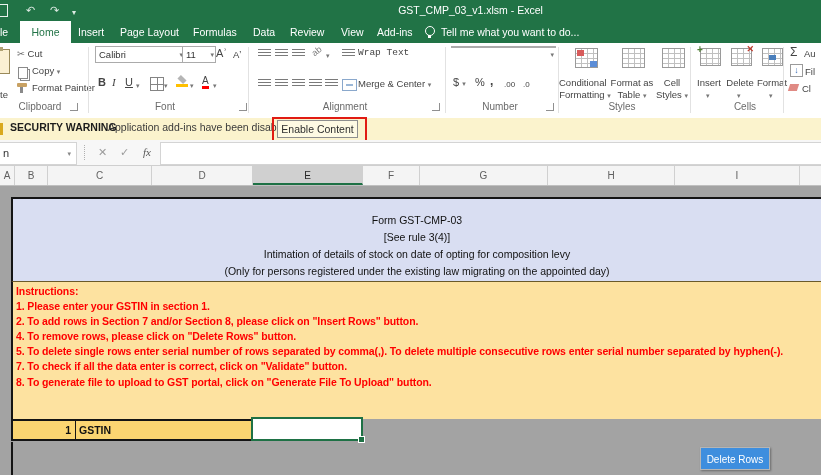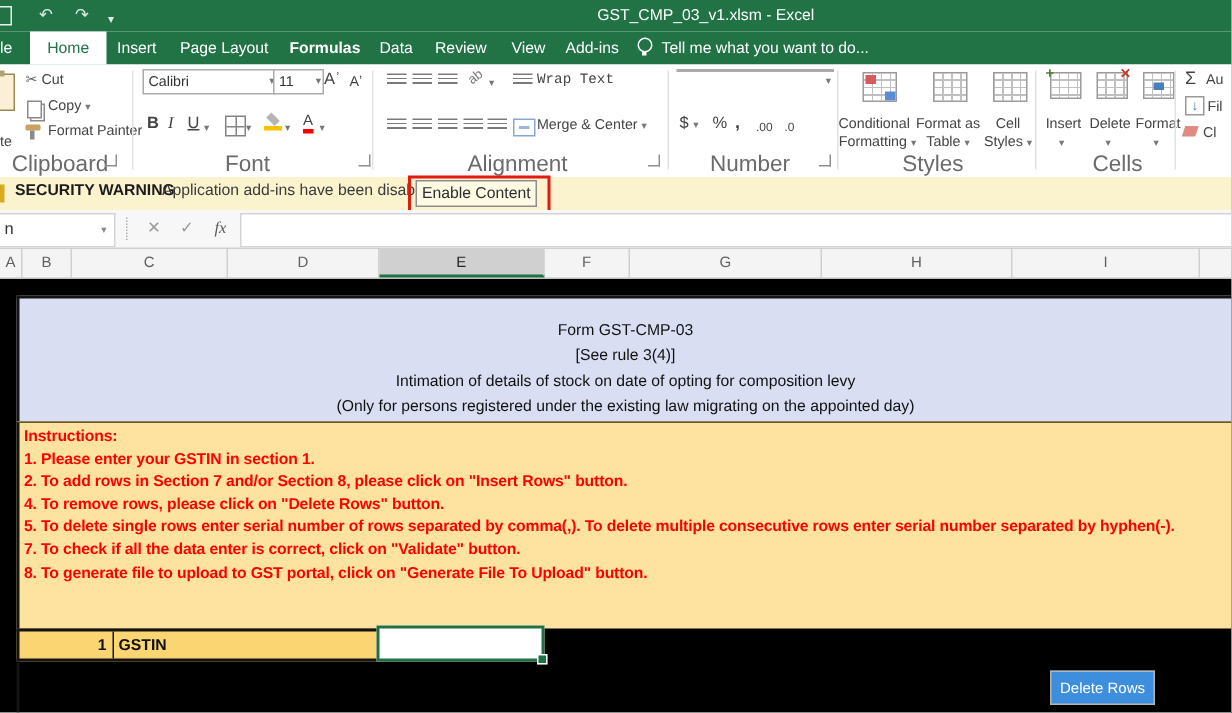--- a/index.html
+++ b/index.html
@@ -17,21 +17,21 @@
   .tab{position:absolute;top:0;height:22px;line-height:22px;font-size:10.5px;color:#fff;cursor:default;}
   .tab.active{background:#fff;color:#217346;text-align:center;}
   .tellme{position:absolute;left:425px;top:0;height:22px;line-height:22px;color:#fff;font-size:10.5px;}
   .bulb{display:inline-block;width:8px;height:8px;border:1px solid #fff;border-radius:50%;
         position:relative;margin-right:6px;top:0px;}
   .bulb:after{content:"";position:absolute;left:2px;top:8px;width:3px;height:3px;background:#fff;}
   
   .ribbon{position:absolute;left:0;top:43px;width:821px;height:75px;background:#fff;
           border-bottom:1px solid #d8d8d8;font-size:9.5px;color:#444;}
   .ri{position:absolute;white-space:nowrap;color:#444;font-size:9.5px;line-height:13px;}
-  .glabel{position:absolute;top:58px;text-align:center;color:#6a6a6a;font-size:15px;}
+  .glabel{position:absolute;top:58px;text-align:center;color:#6a6a6a;font-size:10px;}
   .gdiv{position:absolute;top:4px;height:66px;width:1px;background:#e2e2e2;}
   .launcher{position:absolute;top:60px;width:7px;height:7px;border-left:1px solid #909090;
             border-top:1px solid #909090;transform:rotate(180deg);}
   .combo{position:absolute;border:1px solid #ababab;background:#fff;font-size:9.5px;color:#333;
          line-height:15px;padding:0 3px;}
   .combo .dd{position:absolute;right:1px;top:0;color:#777;font-size:7px;line-height:15px;}
   .dda{color:#777;font-size:7px;}
   .al{position:absolute;width:13px;height:9px;
       background:repeating-linear-gradient(to bottom,#7a7a7a 0 1px,transparent 1px 3px);}
   .mi{position:absolute;width:13px;height:10px;border:1px solid #8aa8cc;
@@ -80,21 +80,21 @@
         border:1px solid #d4d4d4;border-right:none;}
   .fbtn{position:absolute;top:2px;height:21px;line-height:20px;font-size:11px;color:#9b9b9b;}
   .dots{position:absolute;left:84px;top:5px;height:15px;border-left:1px dotted #b0b0b0;}
   
   .colheads{position:absolute;left:0;top:166px;width:821px;height:19px;background:#f4f4f4;
         border-bottom:1px solid #bfbfbf;font-size:10px;color:#606060;}
   .ch{position:absolute;top:0;height:19px;line-height:19px;text-align:center;
         border-right:1px solid #d0d0d0;box-sizing:border-box;}
   .ch.sel{background:#d0d0d0;color:#262626;border-bottom:2px solid #1e7145;}
   
-  .sheet{position:absolute;left:0;top:186px;width:821px;height:289px;background:#000000;}
+  .sheet{position:absolute;left:0;top:186px;width:821px;height:289px;background:#a3a3a3;}
   .formhead{position:absolute;left:11px;top:11px;width:810px;height:84px;background:#d9def2;
         border-top:2px solid #141414;border-left:2px solid #141414;box-sizing:border-box;
         text-align:center;color:#111;font-size:10.5px;padding-top:13px;}
   .formhead div{line-height:17px;}
   .instr{position:absolute;left:11px;top:95px;width:810px;height:138px;background:#fde2a0;
         border-left:2px solid #141414;border-top:1px solid #6a5a2a;box-sizing:border-box;
         color:#ff0000;font-weight:bold;font-size:10.5px;padding:2px 0 0 3px;overflow:hidden;}
   .instr div{line-height:15.1px;white-space:nowrap;letter-spacing:-0.1px;}
   .gstinrow{position:absolute;left:11px;top:233px;width:242px;height:22px;background:#fbd571;
         border:2px solid #141414;border-right:none;box-sizing:border-box;display:flex;
@@ -122,21 +122,21 @@
     <span class="qbtn" style="left:50px;">↷</span>
     <span class="qbtn" style="left:72px;font-size:8px;top:5px;">▾</span>
     <div class="title">GST_CMP_03_v1.xlsm - Excel</div>
   </div>
 
   <div class="tabrow">
     <span class="tab" style="left:0;">le</span>
     <span class="tab active" style="left:20px;width:51px;">Home</span>
     <span class="tab" style="left:78px;">Insert</span>
     <span class="tab" style="left:120px;">Page Layout</span>
-    <span class="tab" style="left:193px;font-weight:bold;">Formulas</span>
+    <span class="tab" style="left:193px;">Formulas</span>
     <span class="tab" style="left:253px;">Data</span>
     <span class="tab" style="left:290px;">Review</span>
     <span class="tab" style="left:341px;text-align:center;">View</span>
     <span class="tab" style="left:377px;">Add-ins</span>
     <span class="tellme"><span class="bulb"></span><span>Tell me what you want to do...</span></span>
   </div>
 
   <div class="ribbon">
 
     <span class="pasteic"></span>

